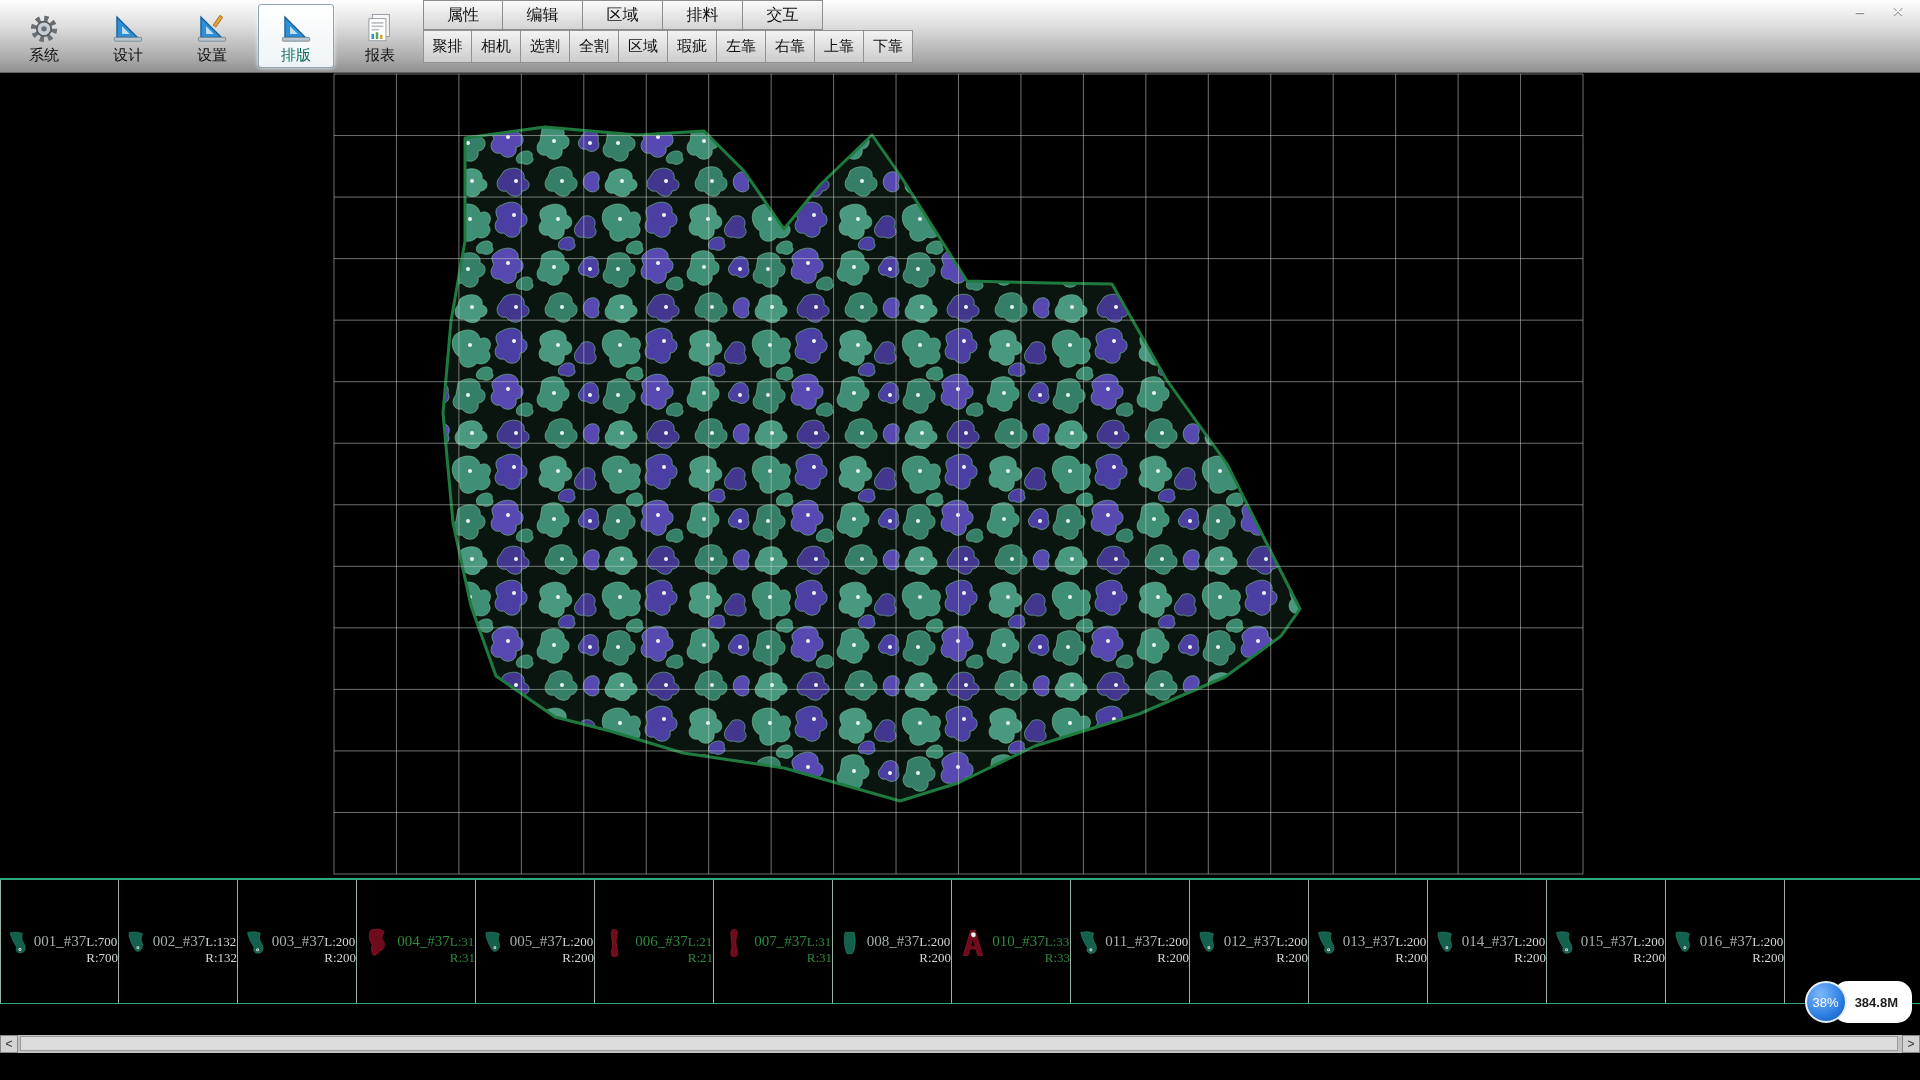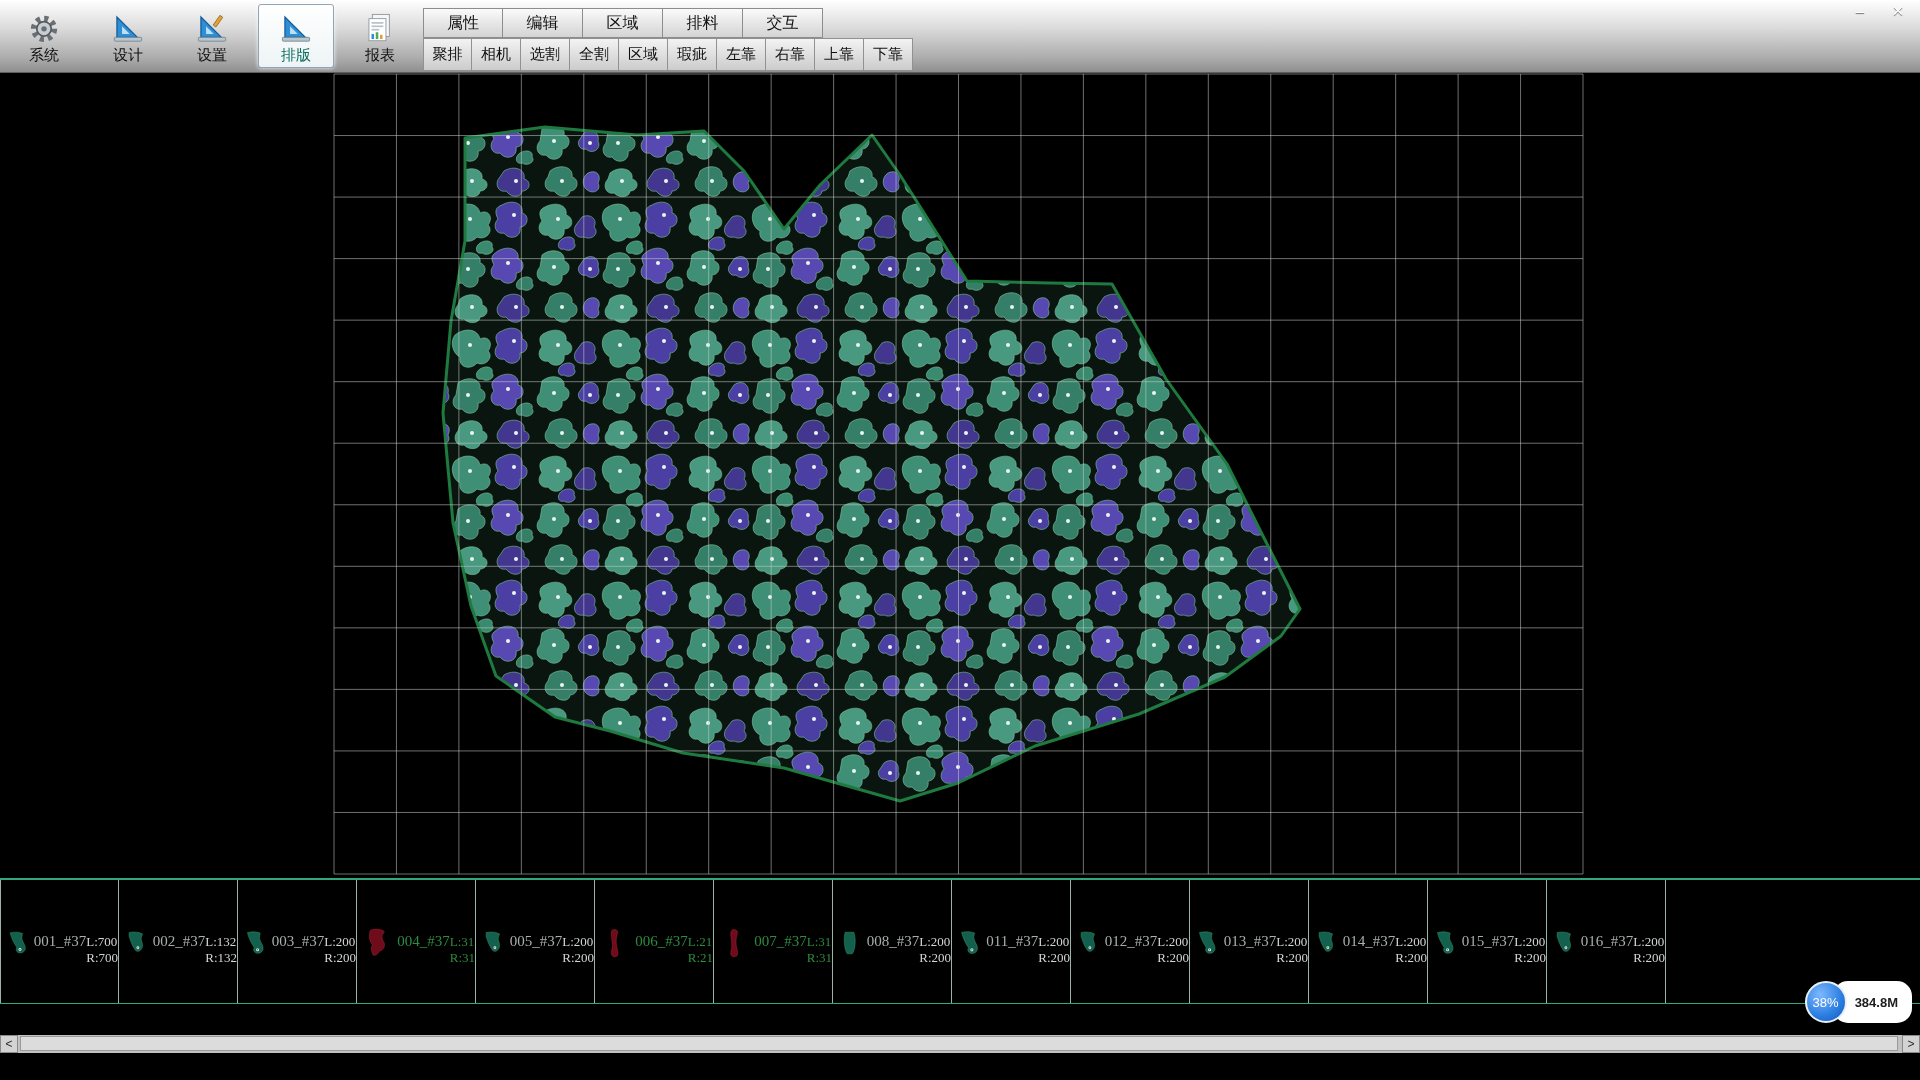--- a/index.html
+++ b/index.html
@@ -11,21 +11,21 @@
     background:linear-gradient(#ffffff,#dcdcdc 38%,#aaaaaa 82%,#8f8f8f);
     border-bottom:1px solid #5f5f5f;}
   .big-buttons{position:absolute;left:6px;top:3px;display:flex;gap:8px;align-items:center;height:66px}
   .bigbtn{width:76px;height:64px;display:flex;flex-direction:column;align-items:center;justify-content:center;gap:2px;border-radius:3px;cursor:default}
   .bigbtn.active{background:linear-gradient(#ffffff,#eef4f6);border:1px solid #8fa6b4;box-shadow:0 0 4px rgba(255,255,255,.9)}
   .bicon{width:34px;height:34px;display:block}
   .bicon svg{width:100%;height:100%;display:block}
   .blabel{font-size:15px;color:#101010;line-height:1}
   .bigbtn.active .blabel{color:#0c6e5e}
 
-  .menus{position:absolute;left:423px;top:8px}
+  .menus{position:absolute;left:423px;top:0}
   .menu-row{display:flex}
   .menuitem{width:80px;height:30px;display:flex;align-items:center;justify-content:center;font-size:16px;color:#101010;
     background:linear-gradient(#fafafa,#d4d4d4);border:1px solid #8d8d8d;border-left:none;cursor:default}
   .menuitem:first-child{border-left:1px solid #8d8d8d}
   .tool-row{display:flex}
   .toolbtn{width:49px;height:33px;display:flex;align-items:center;justify-content:center;font-size:15px;color:#101010;
     background:linear-gradient(#f3f3f3,#cccccc);border:1px solid #919191;border-left:none;cursor:default}
   .toolbtn:first-child{border-left:1px solid #919191}
 
   .win-controls{position:absolute;right:12px;top:2px;display:flex;gap:18px}
@@ -301,20 +301,29 @@
     <div class="pid">007_#37</div>
     <div class="pcount">L:31 R:31</div>
   </div>
       <div class="cell">
     <svg class="thumb teal" viewBox="0 0 100 74">
           <path class="main" d="M36,5 L62,5 C66,18 67,32 65,45 C64,56 61,64 57,69 L42,69 C38,62 35,52 34,40 C33,27 33,15 36,5 Z"></path>
         </svg>
     <div class="pid">008_#37</div>
     <div class="pcount">L:200 R:200</div>
   </div>
+      <div class="cell green">
+    <svg class="thumb red" viewBox="0 0 100 74">
+          <path class="main" d="M46,6 L58,6 L76,68 L64,68 L59,52 L45,52 L40,68 L28,68 Z"></path>
+          <path class="white" d="M50,11 C56,9 61,13 59,19 C57,24 50,24 48,19 C46,15 47,12 50,11 Z"></path>
+          <path class="cut" d="M52,30 L56,44 L47,44 Z"></path>
+        </svg>
+    <div class="pid">010_#37</div>
+    <div class="pcount">L:33 R:33</div>
+  </div>
       <div class="cell">
     <svg class="thumb teal" viewBox="0 0 100 74">
           <path class="main" d="M28,6 C42,2 58,4 66,8 C64,16 62,22 66,30 C70,40 76,46 74,56 C72,66 60,70 52,66 C46,63 45,56 48,50 C42,42 32,24 28,6 Z"></path>
           <circle class="hole" cx="58" cy="57" r="4.5"></circle>
           <circle class="holedot" cx="58" cy="57" r="1.6"></circle>
         </svg>
     <div class="pid">011_#37</div>
     <div class="pcount">L:200 R:200</div>
   </div>
       <div class="cell">

